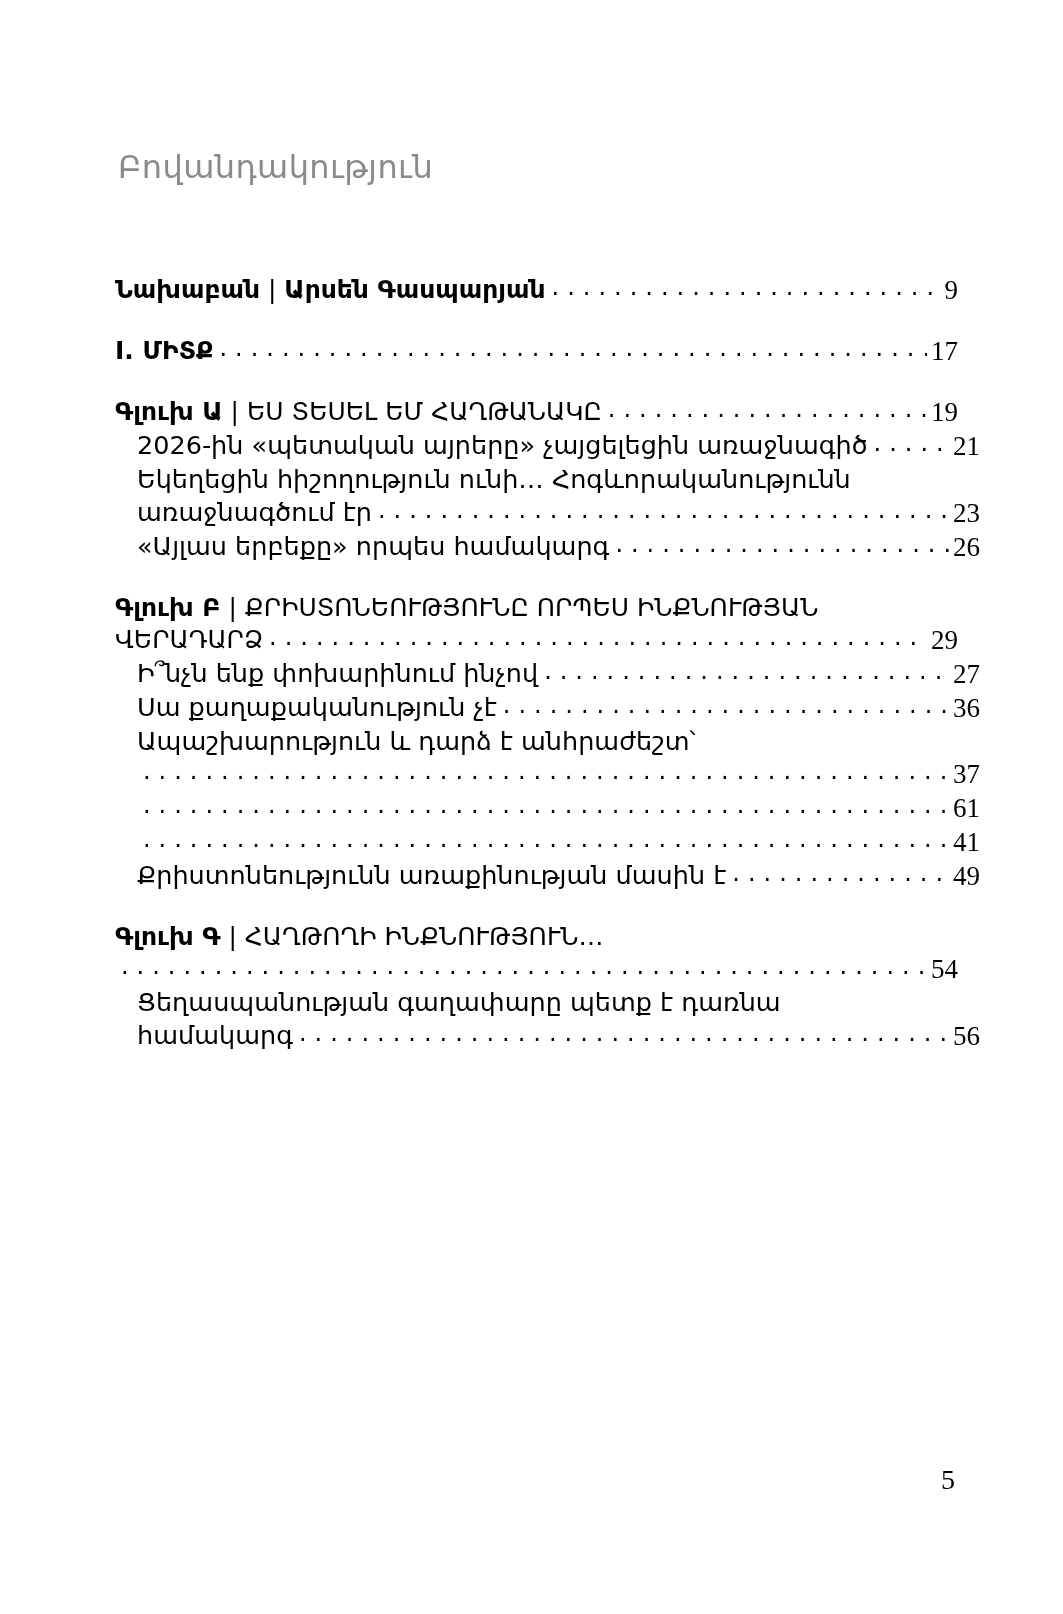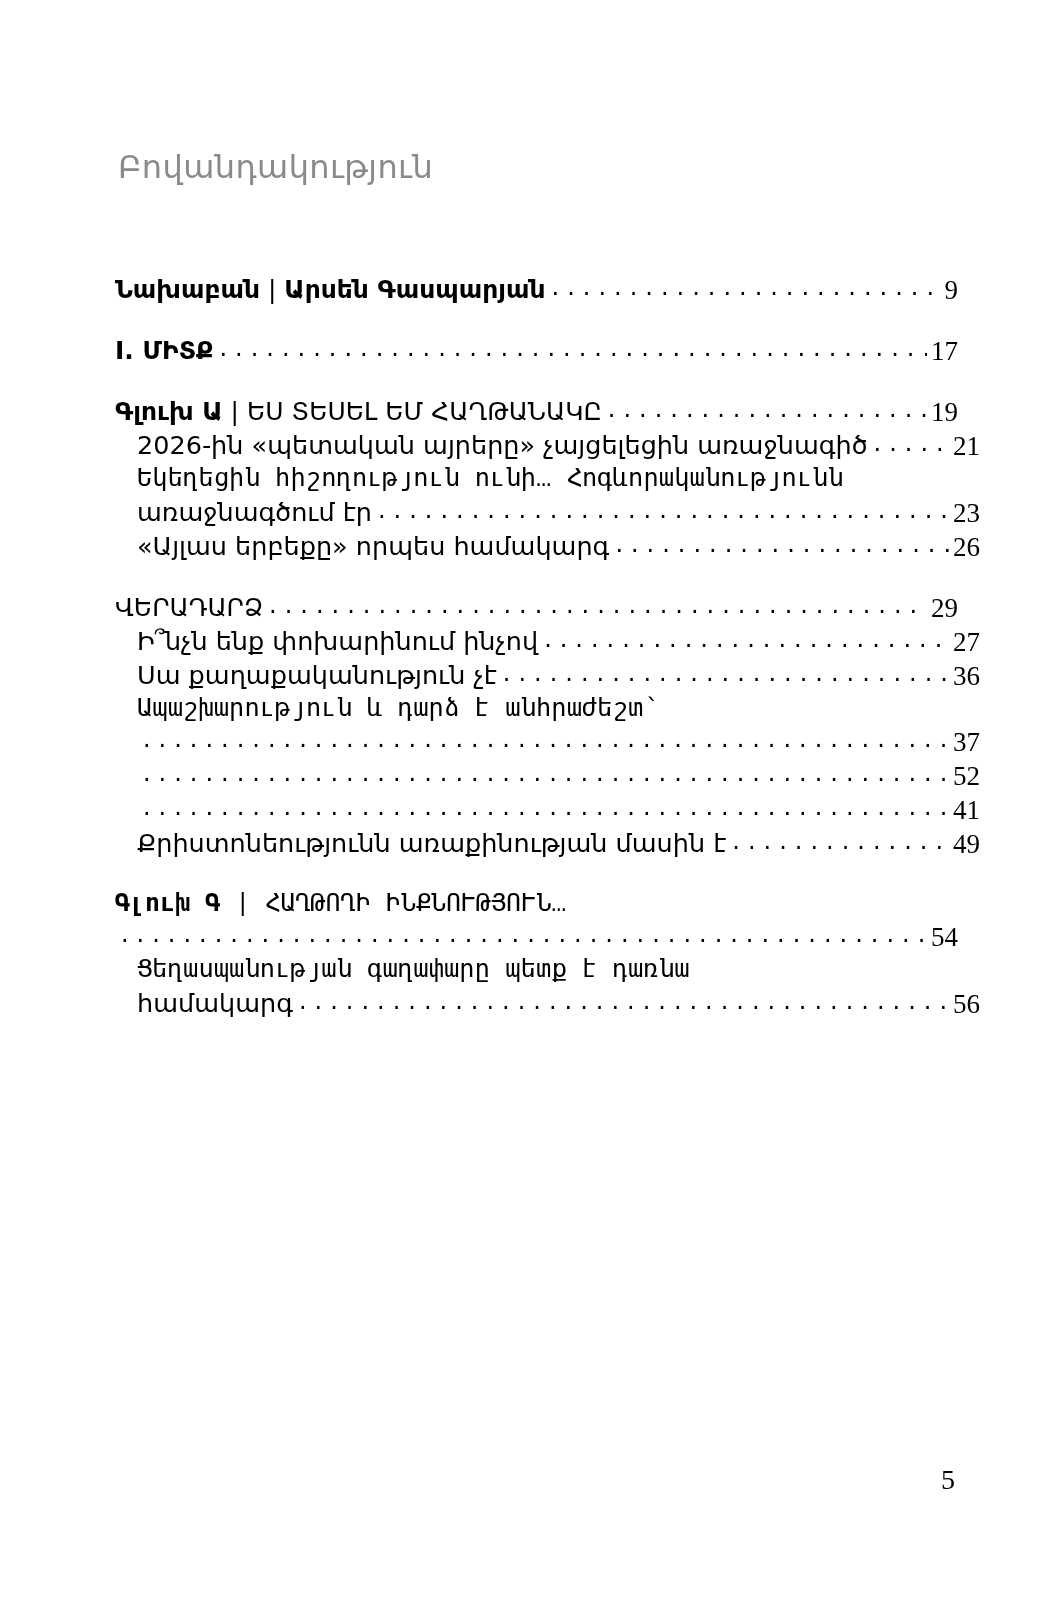--- a/index.html
+++ b/index.html
@@ -55,21 +55,21 @@
     font-size: 24px;
     letter-spacing: 1.6px;
     transform: translateY(-2px);
   }
   .entry .pg {
     flex: 0 0 auto;
     text-align: right;
     font-family: "Liberation Serif", serif;
     font-size: 27px;
   }
-  .entry.noleader .txt { flex: 1 1 auto; font-family: Liberation Mono, monospace; }
+  .entry.noleader .txt { flex: 1 1 auto; }
 
   .group { margin-bottom: 34px; }
 
   
   .lvl0 {
     font-family: "DejaVu Sans", sans-serif;
     font-size: 25px;
   }
   .lvl0 .head {
     font-weight: 700;
@@ -147,20 +147,25 @@
       </div>
 
       <div class="entry lvl1">
         <span class="txt">«Այլաս երբեքը» որպես համակարգ</span>
         <span class="leader">. . . . . . . . . . . . . . . . . . . . . . . . . . . . . . . . . . . . . . . . . . . . . . . . . . . . . . . . . . . . . . . . . . . . . . . . . . . . . . . . . . . . . . . . . . . . . . . . . . . . . . . . . . . . . . . . . . . . . . . . . . . . . . . . . . . . . . . . . . . . . . . . . . . . . . . . . . . . . . . . . . . . . . . . . . . . . . . . . . . . . . . . . . . . . . . . . . . . . . . </span>
         <span class="pg">26</span>
       </div>
     </div>
 
     <div class="group rowset">
+      <div class="entry lvl0 noleader">
+        <span class="txt"><span class="head">Գլուխ Բ</span><span class="rest"> | </span><span class="rest">ՔՐԻՍՏՈՆԵՈՒԹՅՈՒՆԸ ՈՐՊԵՍ ԻՆՔՆՈՒԹՅԱՆ</span></span>
+
+        <span class="pg"></span>
+      </div>
 
       <div class="entry lvl0">
         <span class="txt rest">ՎԵՐԱԴԱՐՁ</span>
         <span class="leader">. . . . . . . . . . . . . . . . . . . . . . . . . . . . . . . . . . . . . . . . . . . . . . . . . . . . . . . . . . . . . . . . . . . . . . . . . . . . . . . . . . . . . . . . . . . . . . . . . . . . . . . . . . . . . . . . . . . . . . . . . . . . . . . . . . . . . . . . . . . . . . . . . . . . . . . . . . . . . . . . . . . . . . . . . . . . . . . . . . . . . . . . . . . . . . . . . . . . . . . </span>
         <span class="pg">29</span>
       </div>
 
       <div class="entry lvl1">
         <span class="txt">Ի՞նչն ենք փոխարինում ինչով</span>
         <span class="leader">. . . . . . . . . . . . . . . . . . . . . . . . . . . . . . . . . . . . . . . . . . . . . . . . . . . . . . . . . . . . . . . . . . . . . . . . . . . . . . . . . . . . . . . . . . . . . . . . . . . . . . . . . . . . . . . . . . . . . . . . . . . . . . . . . . . . . . . . . . . . . . . . . . . . . . . . . . . . . . . . . . . . . . . . . . . . . . . . . . . . . . . . . . . . . . . . . . . . . . . </span>
@@ -179,21 +184,21 @@
         <span class="pg"></span>
       </div>
 
       <div class="entry lvl1">
         <span class="leader">. . . . . . . . . . . . . . . . . . . . . . . . . . . . . . . . . . . . . . . . . . . . . . . . . . . . . . . . . . . . . . . . . . . . . . . . . . . . . . . . . . . . . . . . . . . . . . . . . . . . . . . . . . . . . . . . . . . . . . . . . . . . . . . . . . . . . . . . . . . . . . . . . . . . . . . . . . . . . . . . . . . . . . . . . . . . . . . . . . . . . . . . . . . . . . . . . . . . . . . </span>
         <span class="pg">37</span>
       </div>
 
       <div class="entry lvl1">
         <span class="leader">. . . . . . . . . . . . . . . . . . . . . . . . . . . . . . . . . . . . . . . . . . . . . . . . . . . . . . . . . . . . . . . . . . . . . . . . . . . . . . . . . . . . . . . . . . . . . . . . . . . . . . . . . . . . . . . . . . . . . . . . . . . . . . . . . . . . . . . . . . . . . . . . . . . . . . . . . . . . . . . . . . . . . . . . . . . . . . . . . . . . . . . . . . . . . . . . . . . . . . . </span>
-        <span class="pg">52</span>
+        <span class="pg">61</span>
       </div>
 
       <div class="entry lvl1">
         <span class="leader">. . . . . . . . . . . . . . . . . . . . . . . . . . . . . . . . . . . . . . . . . . . . . . . . . . . . . . . . . . . . . . . . . . . . . . . . . . . . . . . . . . . . . . . . . . . . . . . . . . . . . . . . . . . . . . . . . . . . . . . . . . . . . . . . . . . . . . . . . . . . . . . . . . . . . . . . . . . . . . . . . . . . . . . . . . . . . . . . . . . . . . . . . . . . . . . . . . . . . . . </span>
         <span class="pg">41</span>
       </div>
 
       <div class="entry lvl1">
         <span class="txt">Քրիստոնեությունն առաքինության մասին է</span>
         <span class="leader">. . . . . . . . . . . . . . . . . . . . . . . . . . . . . . . . . . . . . . . . . . . . . . . . . . . . . . . . . . . . . . . . . . . . . . . . . . . . . . . . . . . . . . . . . . . . . . . . . . . . . . . . . . . . . . . . . . . . . . . . . . . . . . . . . . . . . . . . . . . . . . . . . . . . . . . . . . . . . . . . . . . . . . . . . . . . . . . . . . . . . . . . . . . . . . . . . . . . . . . </span>

